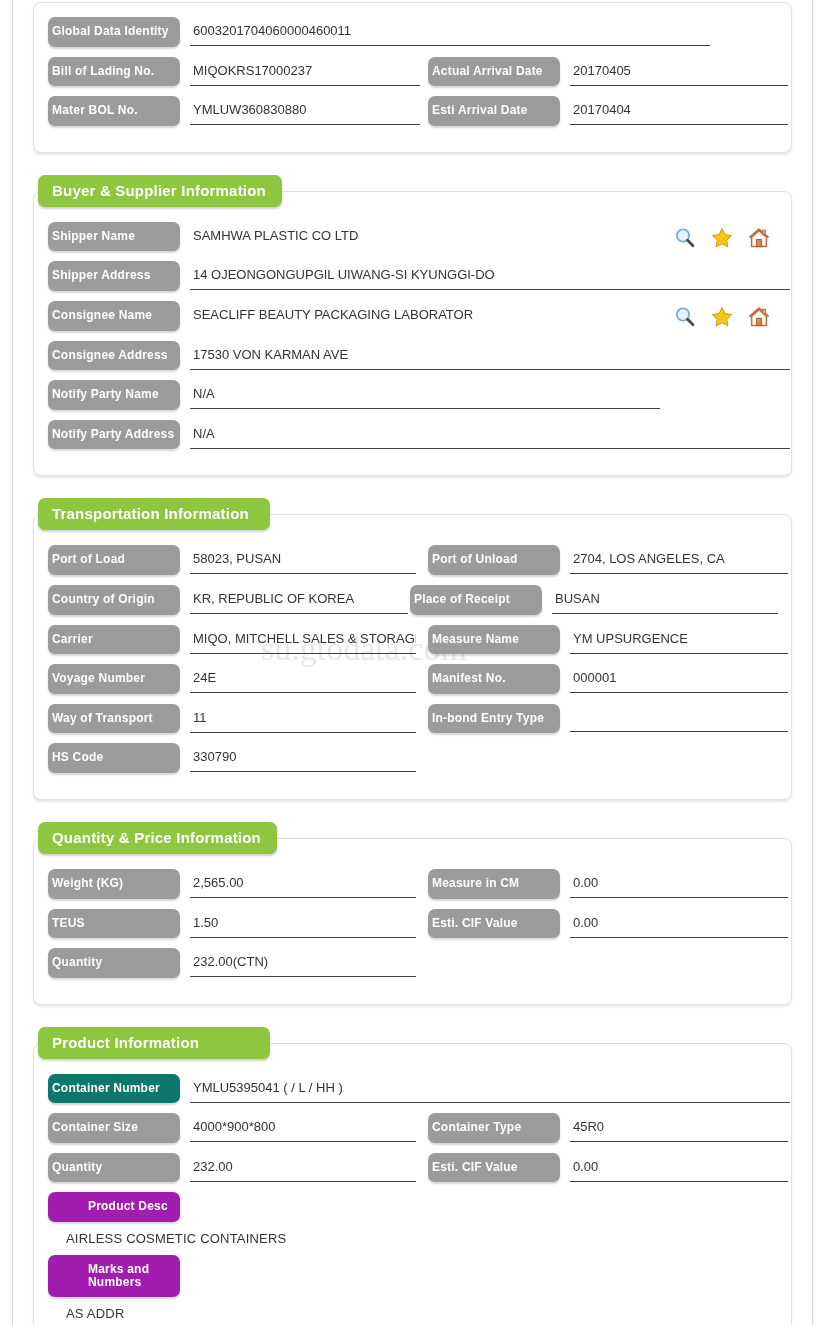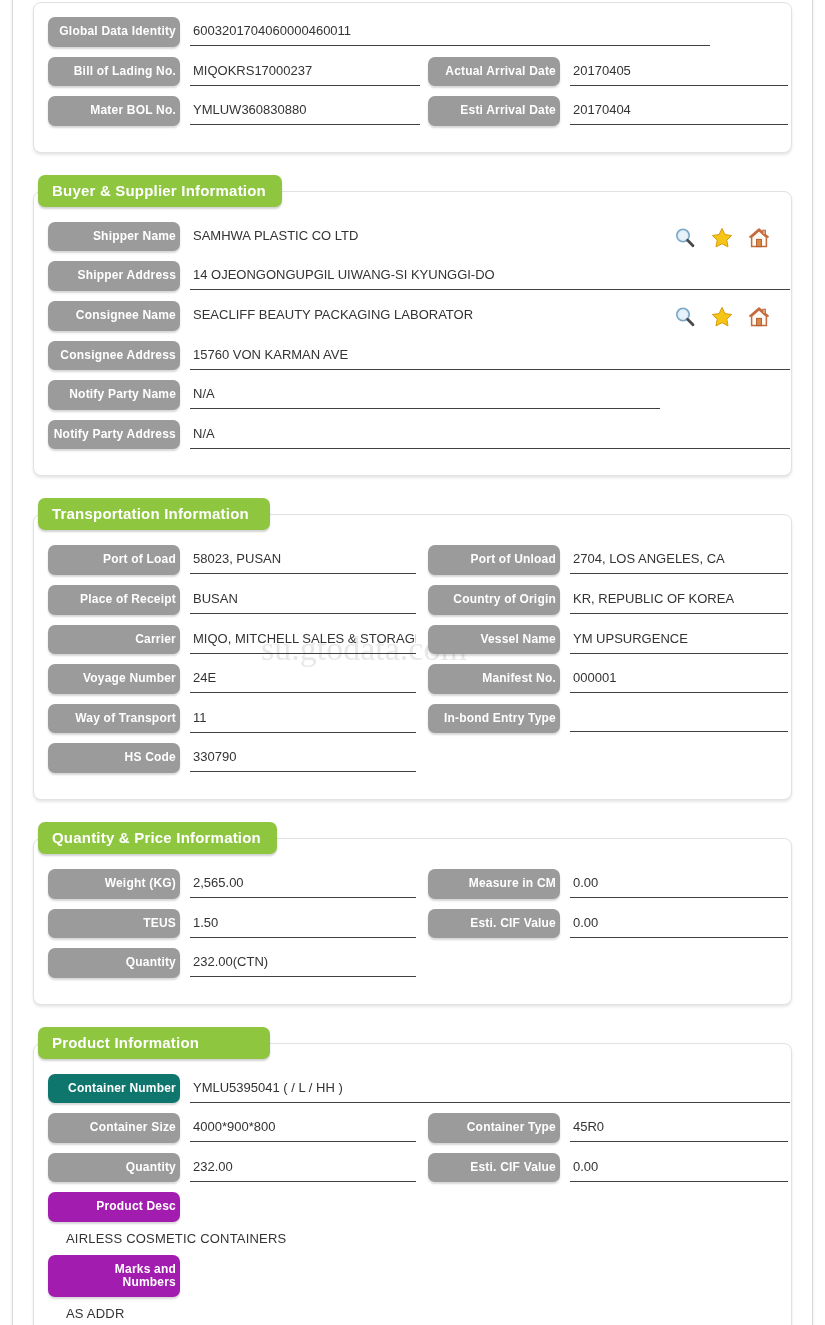--- a/index.html
+++ b/index.html
@@ -88,21 +88,21 @@
     align-items: flex-start;
   }
   .col.left  { width: 380px; flex: 0 0 380px; }
   .col.right { width: 362px; flex: 0 0 362px; }
   .col.wide  { width: 742px; flex: 0 0 742px; }
 
   
   .pill {
     flex: 0 0 auto;
     width: 132px;
-    text-align: right;
+    text-align: left;
     background: #9b9b9b;
     color: #ffffff;
     font-size: 12px;
     font-weight: bold;
     padding: 8px 4px 9px 4px;
     border-radius: 7px;
     box-shadow: 0 2px 2px rgba(0,0,0,0.16);
     letter-spacing: .2px;
     line-height: 1.05;
     position: relative;
@@ -246,21 +246,21 @@
             <path d="M4.6 11.2 L4.6 20.6 L19.4 20.6 L19.4 11.2 L12 4.8 Z" fill="#fdfaf6" stroke="#c46a3c" stroke-width="1.5"></path>
             <rect x="15.8" y="4.2" width="2.6" height="4.2" fill="#e2b68e" stroke="#c46a3c" stroke-width="1"></rect>
             <rect x="9.6" y="13.4" width="4.8" height="7.2" fill="#d98b4a" stroke="#b05d2c" stroke-width="1"></rect>
           </svg>
         </div>
       </div>
 
       <div class="row">
         <div class="col wide">
           <div class="pill">Consignee Address</div>
-          <div class="value" style="max-width:604px;">15760 VON KARMAN AVE</div>
+          <div class="value" style="max-width:604px;">17530 VON KARMAN AVE</div>
         </div>
       </div>
 
       <div class="row">
         <div class="col wide">
           <div class="pill">Notify Party Name</div>
           <div class="value" style="max-width:470px;">N/A</div>
         </div>
       </div>
 
@@ -283,37 +283,37 @@
           <div class="pill">Port of Load</div>
           <div class="value" style="max-width:226px;">58023, PUSAN</div>
         </div>
         <div class="col right">
           <div class="pill">Port of Unload</div>
           <div class="value" style="max-width:218px;">2704, LOS ANGELES, CA</div>
         </div>
       </div>
 
       <div class="row">
+        <div class="col right">
+          <div class="pill">Country of Origin</div>
+          <div class="value" style="max-width:218px;">KR, REPUBLIC OF KOREA</div>
+        </div>
         <div class="col left">
           <div class="pill">Place of Receipt</div>
           <div class="value" style="max-width:226px;">BUSAN</div>
         </div>
-        <div class="col right">
-          <div class="pill">Country of Origin</div>
-          <div class="value" style="max-width:218px;">KR, REPUBLIC OF KOREA</div>
-        </div>
       </div>
 
       <div class="row">
         <div class="col left">
           <div class="pill">Carrier</div>
           <div class="value" style="max-width:226px;">MIQO, MITCHELL SALES &amp; STORAGE I</div>
         </div>
         <div class="col right">
-          <div class="pill">Vessel Name</div>
+          <div class="pill">Measure Name</div>
           <div class="value" style="max-width:218px;">YM UPSURGENCE</div>
         </div>
       </div>
 
       <div class="row">
         <div class="col left">
           <div class="pill">Voyage Number</div>
           <div class="value" style="max-width:226px;">24E</div>
         </div>
         <div class="col right">

